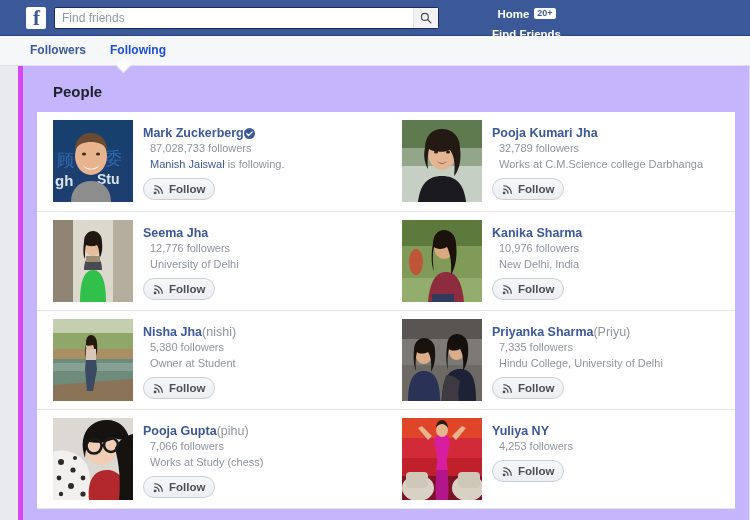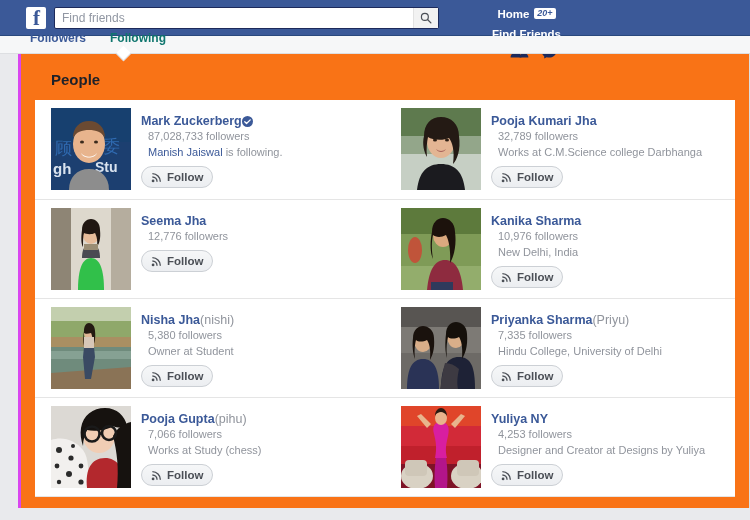--- a/index.html
+++ b/index.html
@@ -102,71 +102,70 @@
     gap: 5px;
   }
   .nav-badge {
     background: #ffffff;
     color: #3b5998;
     font-size: 9px;
     font-weight: bold;
     border-radius: 2px;
     padding: 1px 3px;
     line-height: 9px;
-    font-style: italic;
   }
   .nav-icons {
     display: flex;
     align-items: center;
     gap: 12px;
     margin-left: 14px;
   }
   .nav-icon { cursor: pointer; display: flex; }
 
   
   .tabstrip {
     position: relative;
-    height: 18px;
+    height: 30px;
     background: #f6f7f8;
     border-bottom: 1px solid #dddfe2;
     padding-left: 18px;
     display: flex;
     align-items: flex-end;
   }
   .tab {
     font-size: 12px;
     font-weight: bold;
     padding: 0 12px 8px 12px;
     cursor: pointer;
     text-decoration: none;
     white-space: nowrap;
   }
   .tab.inactive { color: #3b5998; }
-  .tab.active { color: #0f766e; }
+  .tab.active { color: #1d4ed8; }
   .tab-caret {
     position: absolute;
     left: 118px;
     bottom: -6px;
     width: 11px; height: 11px;
     background: #ffffff;
     border-right: 1px solid #dddfe2;
     border-bottom: 1px solid #dddfe2;
     transform: rotate(45deg);
     z-index: 5;
   }
 
   
   .page {
     background: #e9eaed;
     height: 454px;
     padding-left: 18px;
   }
   .container {
-    background: #f97316;
-    border-left: 3px solid #d946ef;
+    background: #c4b5fd;
+    border-left: 5px solid #d946ef;
     border-right: 1px solid #dddfe2;
     height: 100%;
     padding: 0 14px;
     overflow: hidden;
   }
   .section-title {
     font-size: 15px;
     font-weight: bold;
     color: #1d2129;
     padding: 17px 0 12px 16px;
@@ -417,20 +416,21 @@
             <ellipse cx="40" cy="26" rx="8.5" ry="10" fill="#e6bc9a"></ellipse>
             <path d="M31 22c0-7 4-11 9-11s9 4 9 11c1 9-1 14-3 17 1-8-1-12-2-14-4 2-9 1-11 0-1 3-1 8-1 14-2-3-2-10-1-17z" fill="#201712"></path>
             <rect x="33" y="36" width="14" height="6" fill="#9a8d74"></rect>
           </svg>
         </div>
         <div class="info">
           <div class="name-row">
             <a class="p-name">Seema Jha</a>
           </div>
           <div class="meta">12,776 followers</div>
+          <div class="meta">University of Delhi</div>
           <button class="follow-btn">
             <svg class="rss-icon" viewBox="0 0 16 16">
               <circle cx="3" cy="13" r="2" fill="#4b4f56"></circle>
               <path d="M2 8.2a5.8 5.8 0 0 1 5.8 5.8h2A7.8 7.8 0 0 0 2 6.2z" fill="#4b4f56"></path>
               <path d="M2 3.4A10.6 10.6 0 0 1 12.6 14h2A12.6 12.6 0 0 0 2 1.4z" fill="#4b4f56"></path>
             </svg>
             <span>Follow</span>
           </button>
         </div>
       </div>
@@ -593,21 +593,20 @@
             <path d="M34 10c0-5 3-8 6-8s6 3 6 8c-2-3-4-4-6-4s-5 1-6 4z" fill="#2b1b12"></path>
             <path d="M26 22l-10-12 4-2 10 10z" fill="#e8b48d"></path>
             <path d="M54 22l10-12-4-2-10 10z" fill="#e8b48d"></path>
           </svg>
         </div>
         <div class="info">
           <div class="name-row">
             <a class="p-name">Yuliya NY</a>
           </div>
           <div class="meta">4,253 followers</div>
-          <div class="meta">Designer and Creator at Designs by Yuliya</div>
           <button class="follow-btn">
             <svg class="rss-icon" viewBox="0 0 16 16">
               <circle cx="3" cy="13" r="2" fill="#4b4f56"></circle>
               <path d="M2 8.2a5.8 5.8 0 0 1 5.8 5.8h2A7.8 7.8 0 0 0 2 6.2z" fill="#4b4f56"></path>
               <path d="M2 3.4A10.6 10.6 0 0 1 12.6 14h2A12.6 12.6 0 0 0 2 1.4z" fill="#4b4f56"></path>
             </svg>
             <span>Follow</span>
           </button>
         </div>
       </div>

